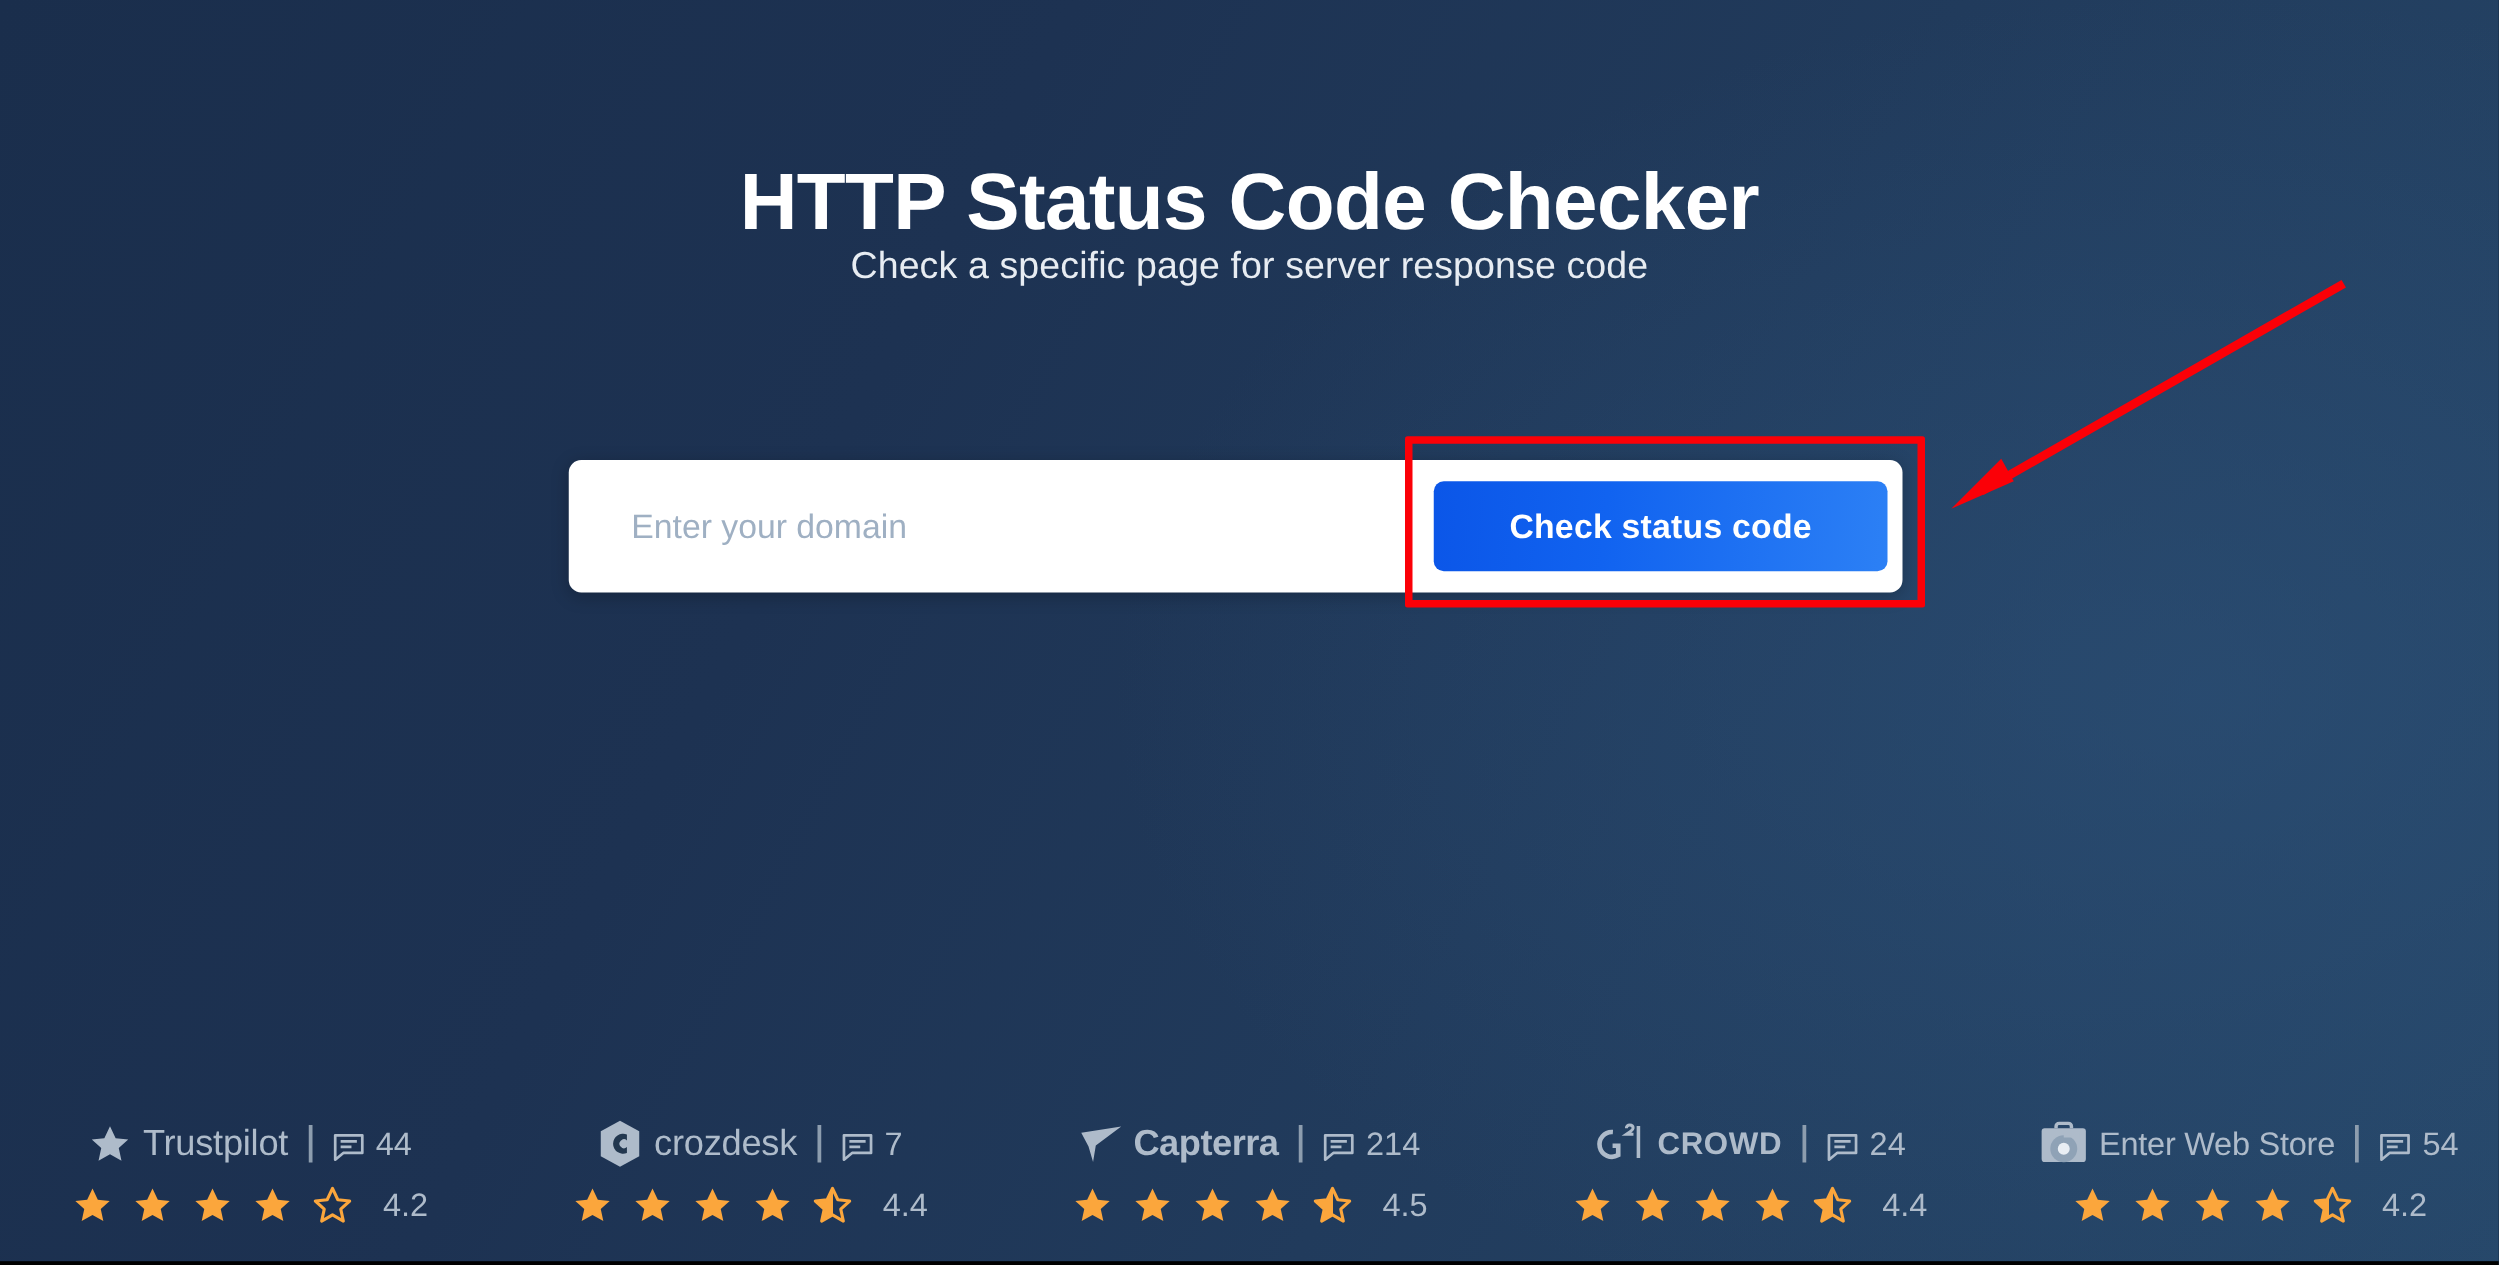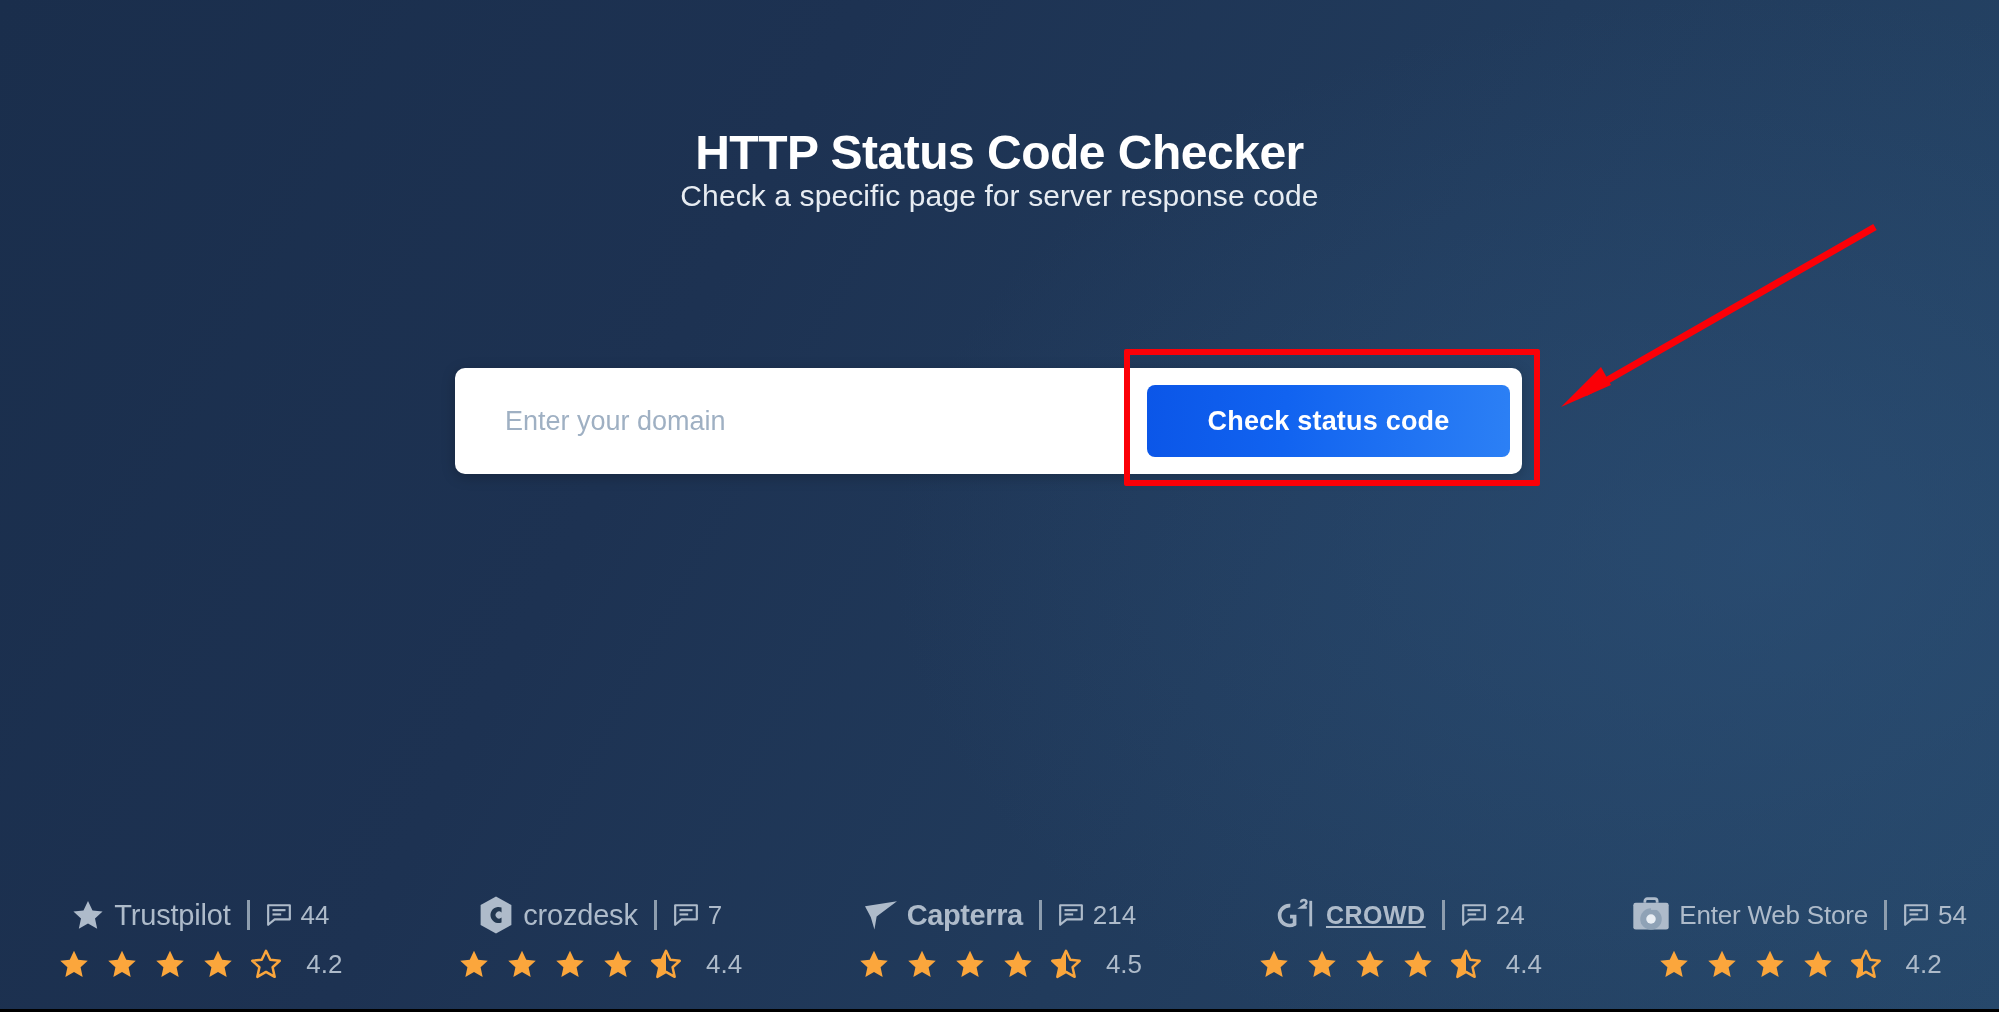--- a/index.html
+++ b/index.html
@@ -30,21 +30,21 @@
   .hero {
     position: absolute;
     left: 0;
     top: 0;
     width: 1999px;
     text-align: center;
   }
 
   .page-title {
     margin-top: 128px;
-    font-size: 48px;
+    font-size: 64px;
     line-height: 1.06;
     font-weight: 700;
     letter-spacing: -0.5px;
     color: #ffffff;
     text-align: center;
   }
 
   .page-subtitle {
     font-size: 30px;
     font-weight: 400;
@@ -161,21 +161,21 @@
 
   .divider-bar {
     width: 3px;
     height: 30px;
     background: #8d9dae;
     margin: 0 5px;
   }
 
   .review-count {
     display: flex;
-    align-items: center;
+    align-items: flex-end;
     gap: 9px;
     color: #aebbca;
     font-size: 26px;
   }
 
   .stars {
     margin-top: 14px;
     display: flex;
     align-items: center;
     gap: 14px;
@@ -387,21 +387,21 @@
     <div class="review-item">
       <div class="review-head">
         <div class="brand">
           <span>
             <svg width="44" height="34" viewBox="0 0 30 24">
               <path d="M11 5.4A7 7 0 1 0 14 18.4v-5.3h-3.2" fill="none" stroke="#aebbca" stroke-width="2.6"></path>
               <path d="M18.6 3.2c0-1 .8-1.8 1.9-1.8s1.9.7 1.9 1.7c0 .8-.6 1.4-1.5 2l-2.3 1.6h4" fill="none" stroke="#aebbca" stroke-width="1.7"></path>
               <line x1="25.4" y1="2" x2="25.4" y2="20" stroke="#aebbca" stroke-width="2"></line>
             </svg>
           </span>
-          <span class="brand-name bold" style="font-size:25px;letter-spacing:0.5px;text-decoration:underline;">CROWD</span>
+          <span class="brand-name bold" style="font-size:25px;letter-spacing:0.5px;">CROWD</span>
         </div>
         <span class="divider-bar"></span>
         <div class="review-count">
           <span>
             <svg width="26" height="26" viewBox="0 0 24 24">
               <path d="M2 3h20v13H8l-6 5z" fill="none" stroke="#aebbca" stroke-width="2" stroke-linejoin="round"></path>
               <line x1="6" y1="7.5" x2="18" y2="7.5" stroke="#aebbca" stroke-width="2"></line>
               <line x1="6" y1="11.5" x2="14" y2="11.5" stroke="#aebbca" stroke-width="2"></line>
             </svg>
           </span>

